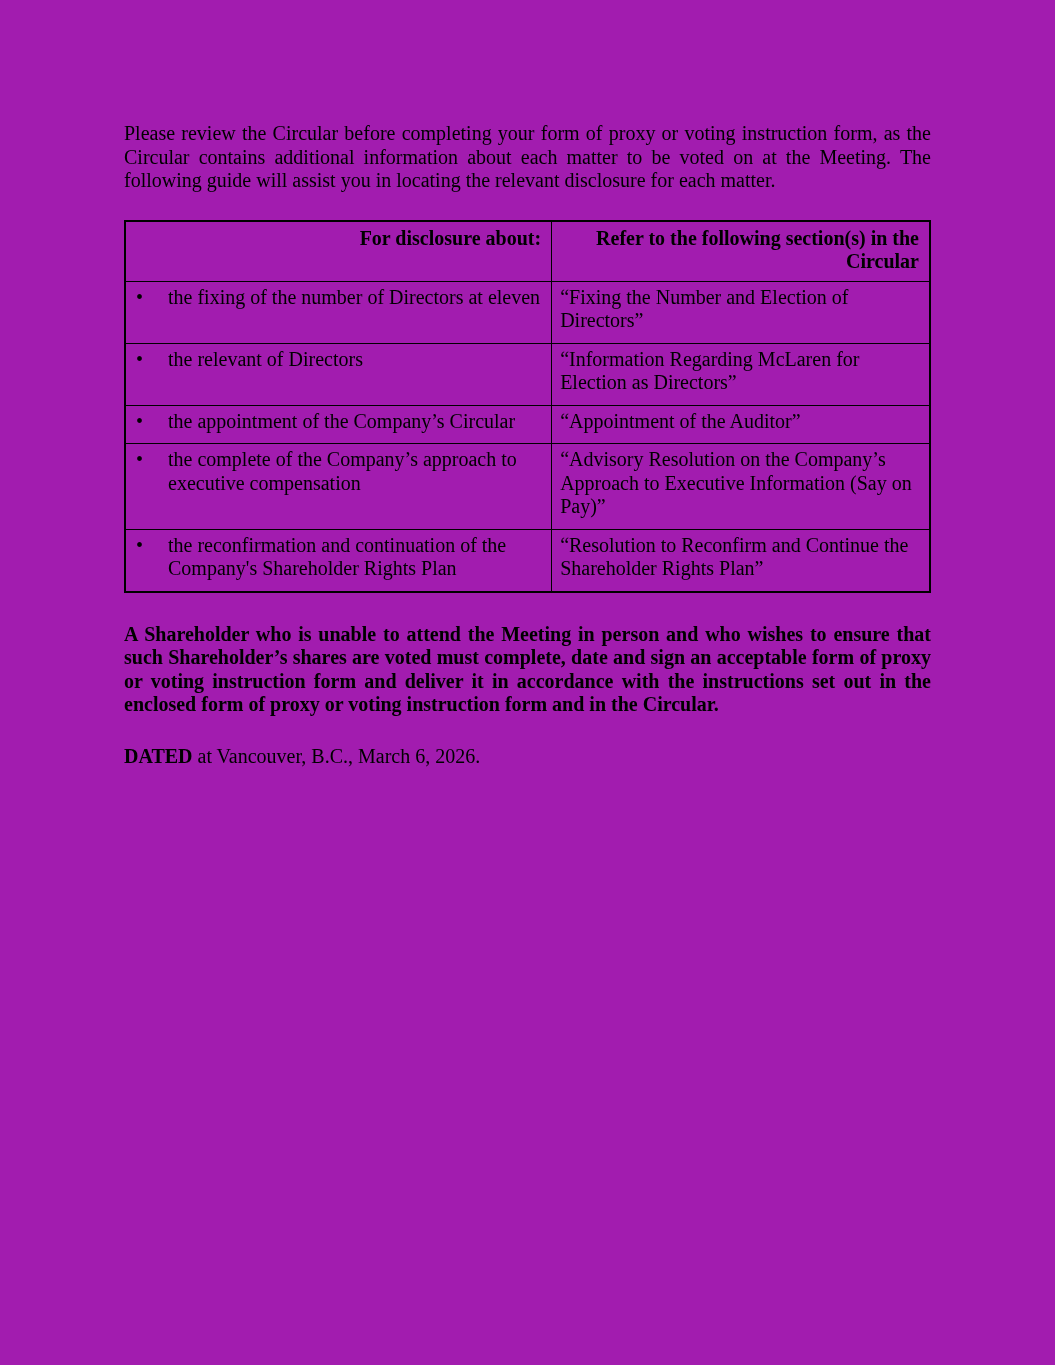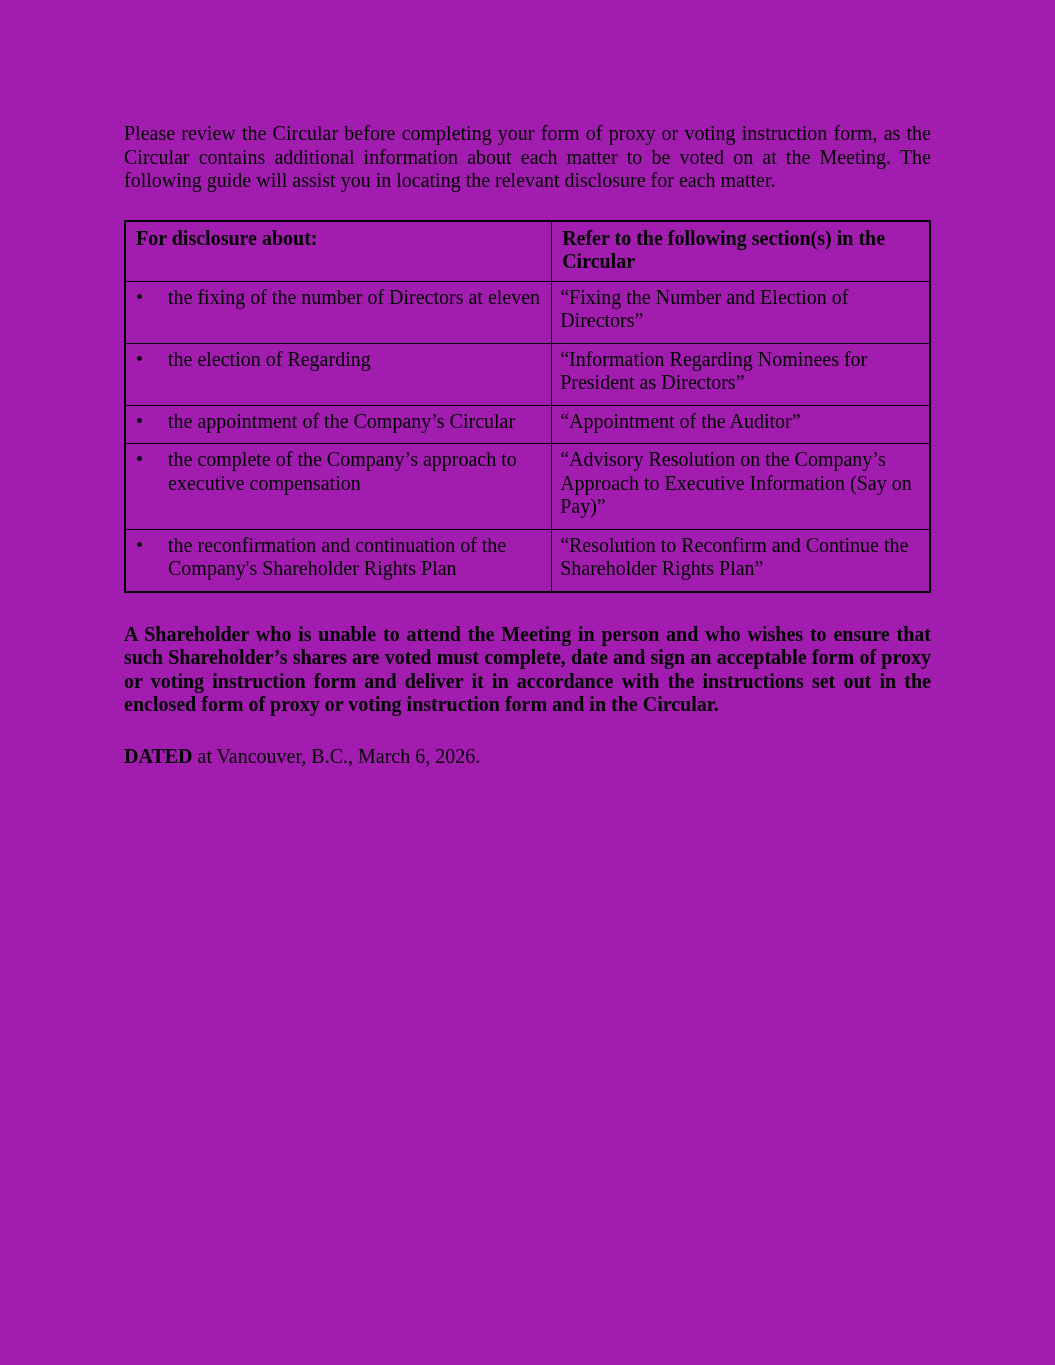--- a/index.html
+++ b/index.html
@@ -37,21 +37,21 @@
   }
   table.guide th,
   table.guide td {
     border: 1px solid #000;
     vertical-align: top;
     font-size: 20px;
     line-height: 23.5px;
   }
   table.guide th {
     font-weight: bold;
-    text-align: left;
+    text-align: right;
     padding: 5px 10px 7px 10px;
   }
   .col-left  { width: 53%; }
   .col-right { width: 47%; }
   td.item-cell {
     padding: 4px 10px 10px 10px;
   }
   .item-inner {
     display: flex;
     align-items: flex-start;
@@ -108,24 +108,24 @@
             <span class="bullet">•</span>
             <span class="item-text">the fixing of the number of Directors at eleven</span>
           </div>
         </td>
         <td class="section-cell">“Fixing the Number and Election of Directors”</td>
       </tr>
       <tr>
         <td class="item-cell">
           <div class="item-inner">
             <span class="bullet">•</span>
-            <span class="item-text">the election of Regarding</span>
+            <span class="item-text">the relevant of Directors</span>
           </div>
         </td>
-        <td class="section-cell">“Information Regarding Nominees for President as Directors”</td>
+        <td class="section-cell">“Information Regarding McLaren for Election as Directors”</td>
       </tr>
       <tr>
         <td class="item-cell">
           <div class="item-inner">
             <span class="bullet">•</span>
             <span class="item-text">the appointment of the Company’s Circular</span>
           </div>
         </td>
         <td class="section-cell">“Appointment of the Auditor”</td>
       </tr>

